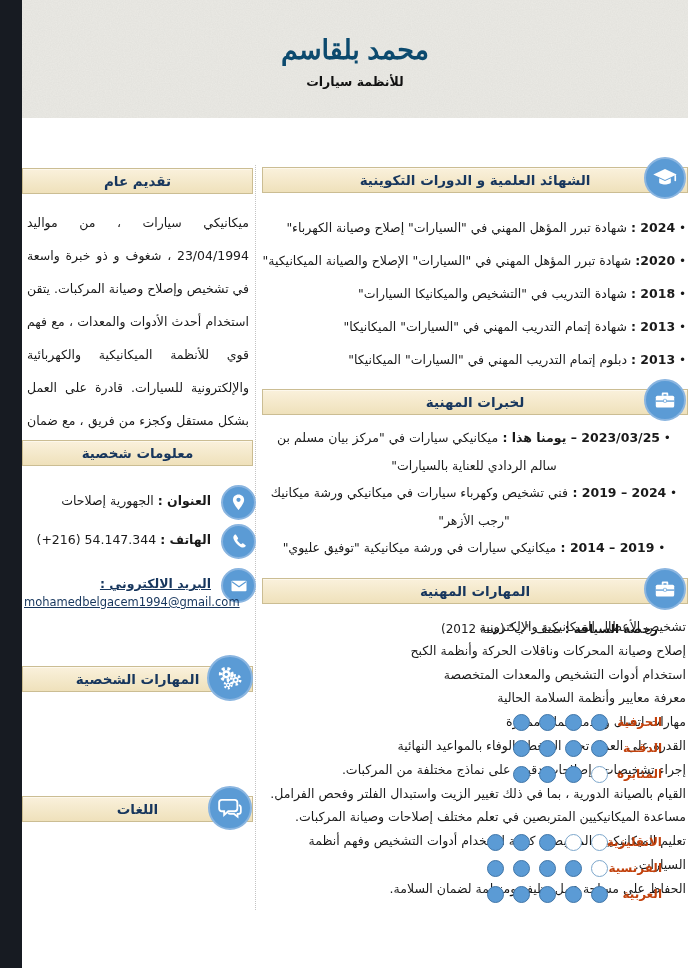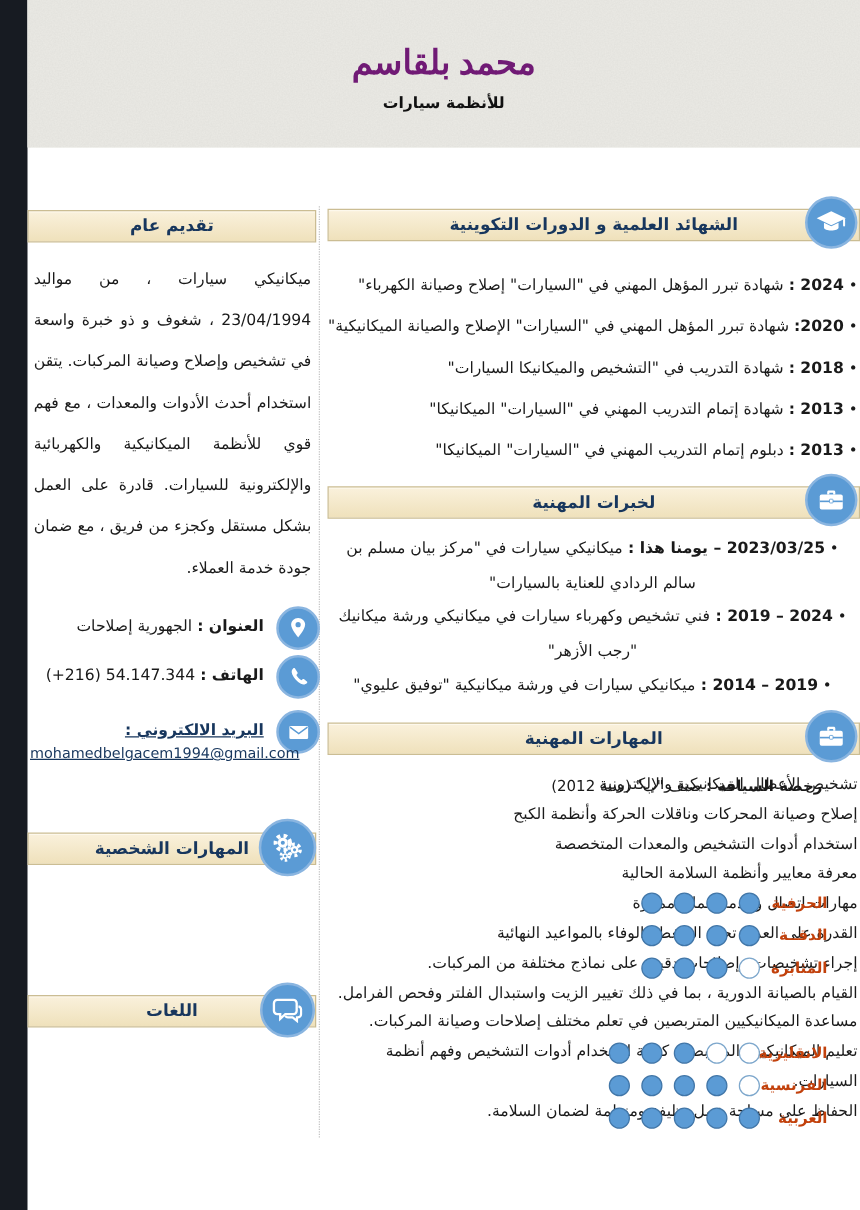--- a/index.html
+++ b/index.html
@@ -4,21 +4,21 @@
 <style>
   html,body{margin:0;padding:0;background:#fff;}
   .page{position:relative;width:688px;height:968px;background:#ffffff;overflow:hidden;
         font-family:"DejaVu Sans",sans-serif;direction:rtl;color:#1a1a1a;}
   
   .strip{position:absolute;left:0;top:0;width:22px;height:968px;background:#171b22;}
   
   .header{position:absolute;left:22px;top:0;width:666px;height:118px;background:#eae9e4;}
   .header svg.texture{position:absolute;left:0;top:0;}
   .name{position:absolute;left:0;top:34px;width:100%;text-align:center;
-        font-family:Liberation Serif, serif;font-weight:bold;font-size:27px;color:#701a75;}
+        font-family:Liberation Sans, sans-serif;font-weight:bold;font-size:27px;color:#0c4a6e;}
   .job{position:absolute;left:0;top:74px;width:100%;text-align:center;
        font-weight:bold;font-size:12.5px;color:#111;}
   
   .divider{position:absolute;left:255px;top:165px;height:745px;border-left:1px dotted #c3c3c3;}
   
   .bar{position:absolute;height:24px;background:linear-gradient(#faf1dc,#efe1bb);
        border:1px solid #cbbd93;display:flex;align-items:center;justify-content:center;
        font-weight:bold;font-size:13.5px;color:#17365d;box-shadow:inset 0 1px 0 #fdf8ec;}
   .bar-side{left:22px;width:229px;}
   .bar-main{left:262px;width:424px;}
@@ -136,20 +136,23 @@
       <li>مساعدة الميكانيكيين المتربصين في تعلم مختلف إصلاحات وصيانة المركبات.</li>
       <li>تعليم الميكانيكيين المتربصين كيفية استخدام أدوات التشخيص وفهم أنظمة السيارات.</li>
       <li>الحفاظ على مساحة عمل نظيفة ومنظمة لضمان السلامة.</li>
     </ul>
 
   <div class="bar bar-side" style="top:168px;">
     <span>تقديم عام</span>
   </div>
   <div class="side-text" style="top:206px;">ميكانيكي سيارات ، من مواليد 23/04/1994 ، شغوف و ذو خبرة واسعة في تشخيص وإصلاح وصيانة المركبات. يتقن استخدام أحدث الأدوات والمعدات ، مع فهم قوي للأنظمة الميكانيكية والكهربائية والإلكترونية للسيارات. قادرة على العمل بشكل مستقل وكجزء من فريق ، مع ضمان جودة خدمة العملاء.</div>
 
+  <div class="bar bar-side" style="top:440px;">
+    <span>معلومات شخصية</span>
+  </div>
 
   <div class="inforow" style="top:485px;">
     <div class="circ">
       <svg width="21" height="21" viewBox="0 0 24 24">
         <path d="M12 2.8c-3.6 0-6.4 2.7-6.4 6.2C5.6 13 12 20.6 12 20.6S18.4 13 18.4 9C18.4 5.5 15.6 2.8 12 2.8Z" fill="#fff"></path>
         <circle cx="12" cy="8.9" r="2.4" fill="#5b9bd5"></circle>
       </svg>
     </div>
     <div class="txt"><span class="lbl">العنوان :</span>
       <span>الجهورية إصلاحات</span></div>

